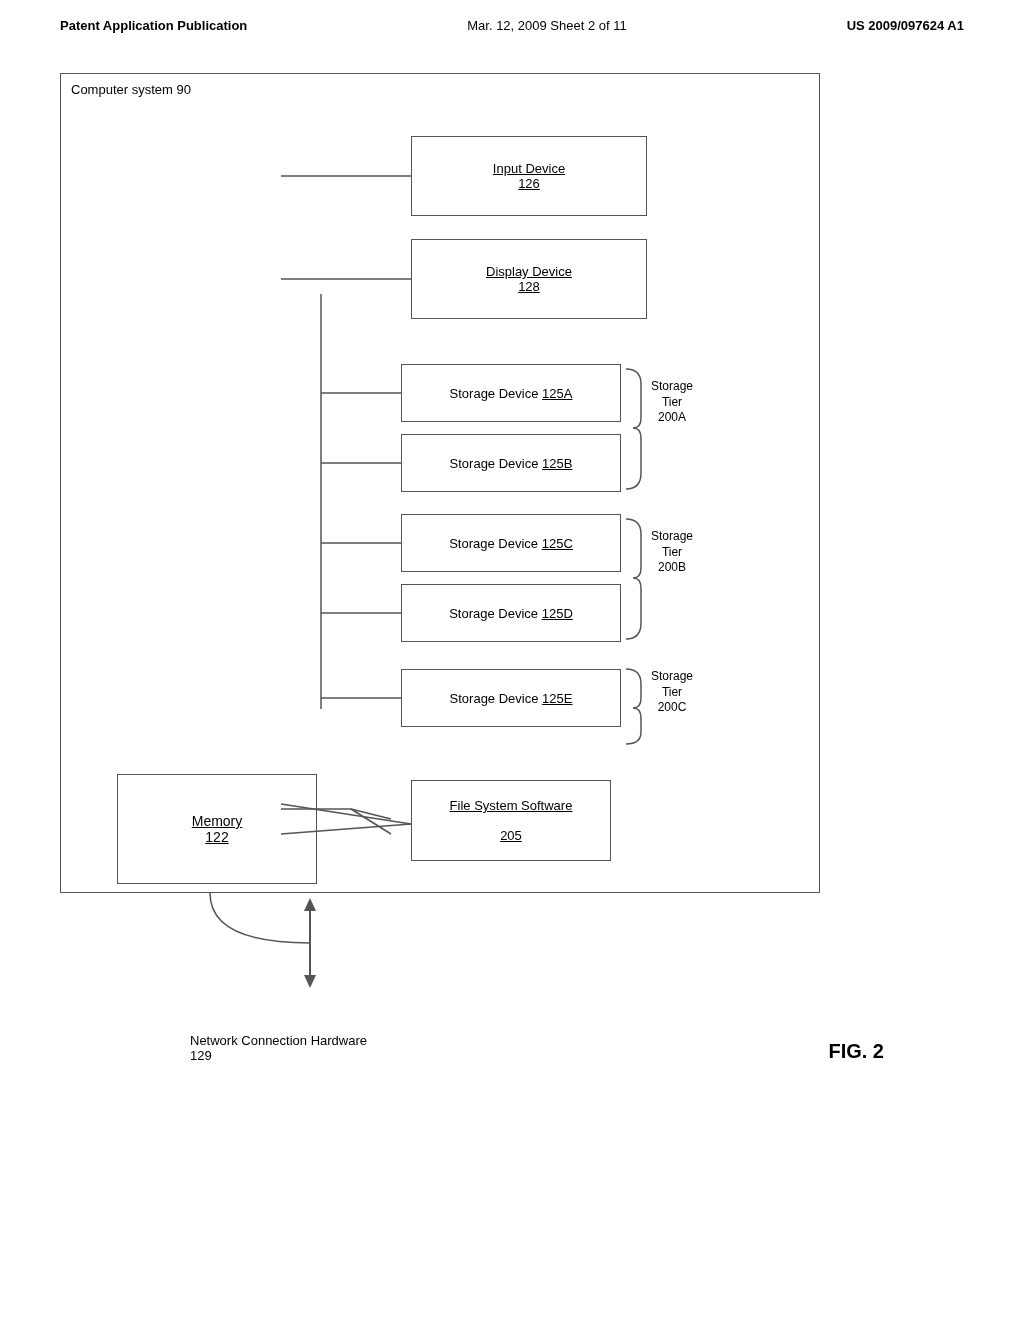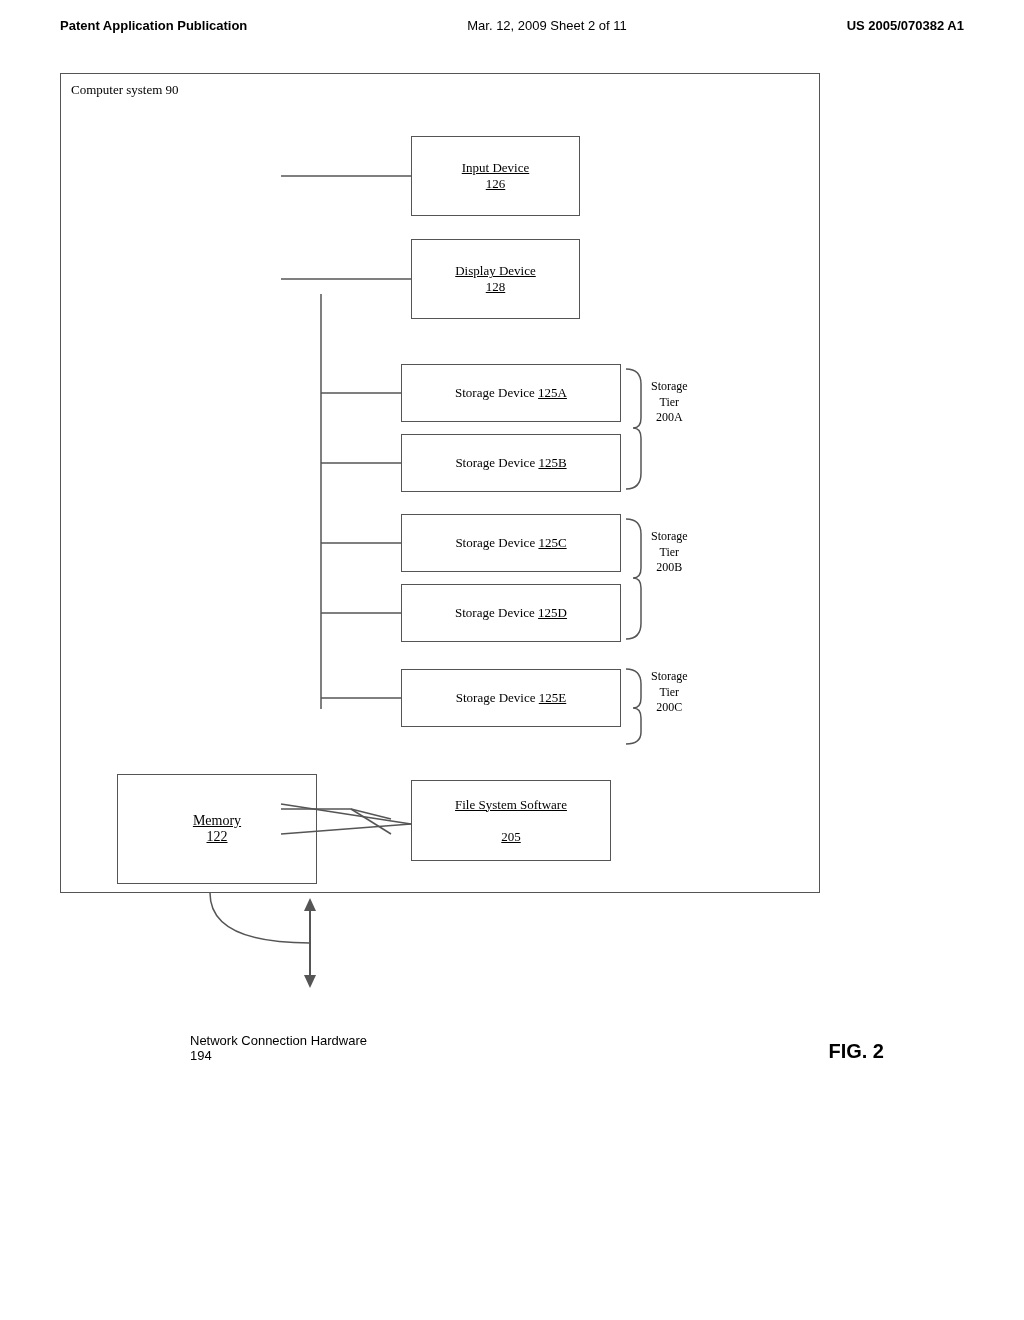--- a/index.html
+++ b/index.html
@@ -30,21 +30,20 @@
       margin: 30px 60px 0 60px;
     }
 
     
     .computer-system-box {
       border: 1.5px solid #555;
       position: relative;
       width: 760px;
       min-height: 820px;
       padding: 18px;
-      font-family: Liberation Serif, serif;
     }
     .computer-system-label {
       position: absolute;
       top: 8px;
       left: 10px;
       font-size: 13px;
     }
 
     
     .processor-box {
@@ -94,21 +93,21 @@
     
     .device-box {
       position: absolute;
       border: 1.5px solid #555;
       display: flex;
       flex-direction: column;
       align-items: center;
       justify-content: center;
       text-align: center;
       font-size: 13px;
-      width: 169px;
+      width: 236px;
       height: 80px;
     }
     .device-box span {
       display: block;
       text-decoration: underline;
     }
 
     
     .storage-box {
       position: absolute;
@@ -185,21 +184,21 @@
       font-size: 20px;
       font-weight: bold;
     }
   </style>
 </head>
 <body>
 
 <div class="header">
   <div class="header-left">Patent Application Publication</div>
   <div class="header-center">Mar. 12, 2009  Sheet 2 of 11</div>
-  <div class="header-right">US 2005/070382 A1</div>
+  <div class="header-right">US 2009/097624 A1</div>
 </div>
 
 <div class="diagram-area">
 
   <div class="computer-system-box">
     <div class="computer-system-label">Computer system 90</div>
 
 
     <div class="memory-box">
       <div class="memory-label">
@@ -307,16 +306,16 @@
     <polygon points="250,5 244,18 256,18" fill="#555"></polygon>
     <polygon points="250,95 244,82 256,82" fill="#555"></polygon>
 
     <path d="M 150,0 Q 150,50 250,50" fill="none" stroke="#555" stroke-width="1.5"></path>
   </svg>
 </div>
 
 <div class="below-diagram">
   <div class="network-label">
     <span>Network Connection Hardware</span><br>
-    <span>194</span>
+    <span>129</span>
   </div>
   <div class="fig-label">FIG. 2</div>
 </div>
 
 </body></html>

